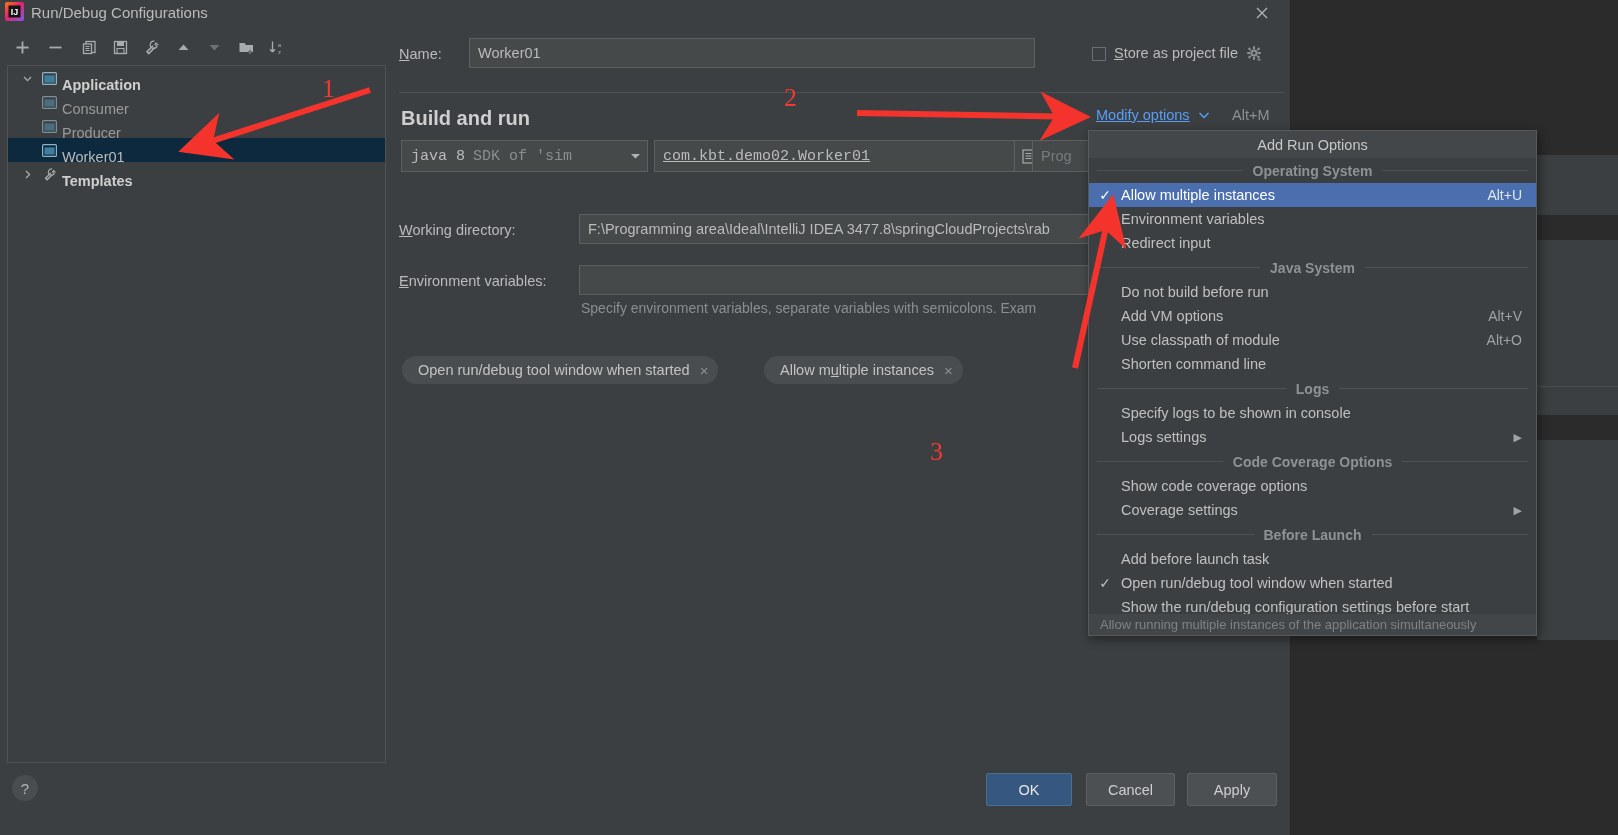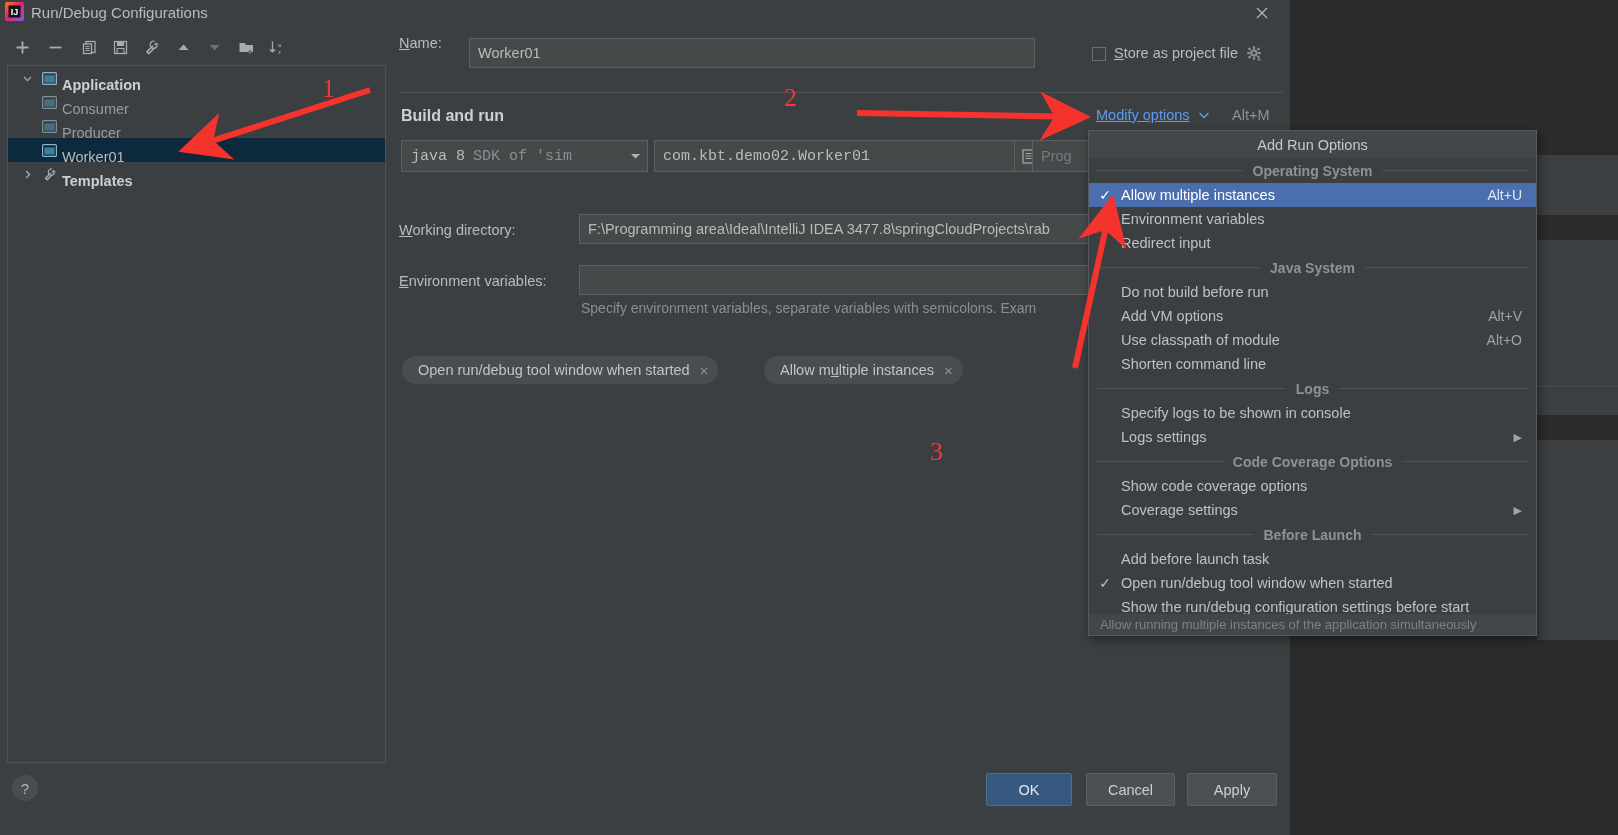--- a/index.html
+++ b/index.html
@@ -120,21 +120,21 @@
   }
   .field.mono { font-family: "Liberation Mono", monospace; font-size: 15px; }
   .field.placeholder { color: #777b7d; }
 
   .hr {
     position: absolute;
     height: 1px; background: #4e5254;
   }
   .section-title {
     position: absolute;
-    font-size: 16px; font-weight: bold; color: #cfcfcf;
+    font-size: 20px; font-weight: bold; color: #cfcfcf;
   }
   .link {
     position: absolute;
     font-size: 14.5px; color: #589df6;
     cursor: pointer; white-space: nowrap;
   }
   .link u { text-decoration: underline; }
   .shortcut-dim {
     position: absolute;
     font-size: 14.5px; color: #8d9194; white-space: nowrap;
@@ -451,21 +451,21 @@
             <path d="M11.5 2.2 a3.6 3.6 0 1 0 2.5 5.2 l-2.1-2.1 1.3-1.3 2.1 2.1" fill="none" stroke="#a8abad" stroke-width="1.2"></path>
             <path d="M10 6.7 L4 12.7 l1.8 1.8 6-6" fill="none" stroke="#a8abad" stroke-width="1.6"></path>
           </svg>
         </span>
         <span class="tree-label bold">Templates</span>
       </div>
     </div>
 
     <div id="form">
 
-      <div class="lbl" style="left:3px; top:3px;">
+      <div class="lbl" style="left:3px; top:14px;">
         <u>N</u><span>ame:</span>
       </div>
       <div class="field" style="left:73px; top:6px; width:566px; height:30px;">Worker01</div>
 
       <div class="checkbox-row" style="left:696px; top:13px;">
         <span class="cb"></span>
         <span><u>S</u><span>tore as project file</span></span>
         <span style="margin-left:8px; display:flex; align-items:center;">
           <svg width="16" height="16" viewBox="0 0 16 16">
             <path d="M8 4.4 a3.6 3.6 0 1 0 0 7.2 a3.6 3.6 0 0 0 0-7.2 z M8 6.4 a1.6 1.6 0 1 1 0 3.2 a1.6 1.6 0 0 1 0-3.2 z" fill="#8d9194"></path>
@@ -501,21 +501,21 @@
       <div class="combo" style="left:5px; top:108px; width:247px; height:32px;">
         <span>java 8</span>
         <span class="muted" style="margin-left:8px;">SDK of 'sim</span>
         <span class="caret">
           <svg width="11" height="8" viewBox="0 0 11 8">
               <path d="M1 2 L5.5 6.4 L10 2 Z" fill="#b0b3b5"></path>
             </svg>
         </span>
       </div>
 
-      <div class="field mono" style="left:258px; top:108px; width:368px; height:32px;">
+      <div class="field mono" style="left:258px; top:108px; width:368px; height:32px;text-decoration:underline;">
         <span>com.kbt.demo02.Worker01</span>
       </div>
       <div class="icon-btn-field" style="left:618px; top:108px; width:28px; height:32px;">
         <svg width="13" height="15" viewBox="0 0 13 15">
           <rect x="1" y="1" width="11" height="13" stroke="#a8abad" stroke-width="1.2" fill="none"></rect>
           <path d="M3.5 4.5 h6 M3.5 7 h6 M3.5 9.5 h6" stroke="#a8abad" stroke-width="1.1"></path>
         </svg>
       </div>
 
       <div class="field placeholder" style="left:636px; top:108px; width:252px; height:32px;">

